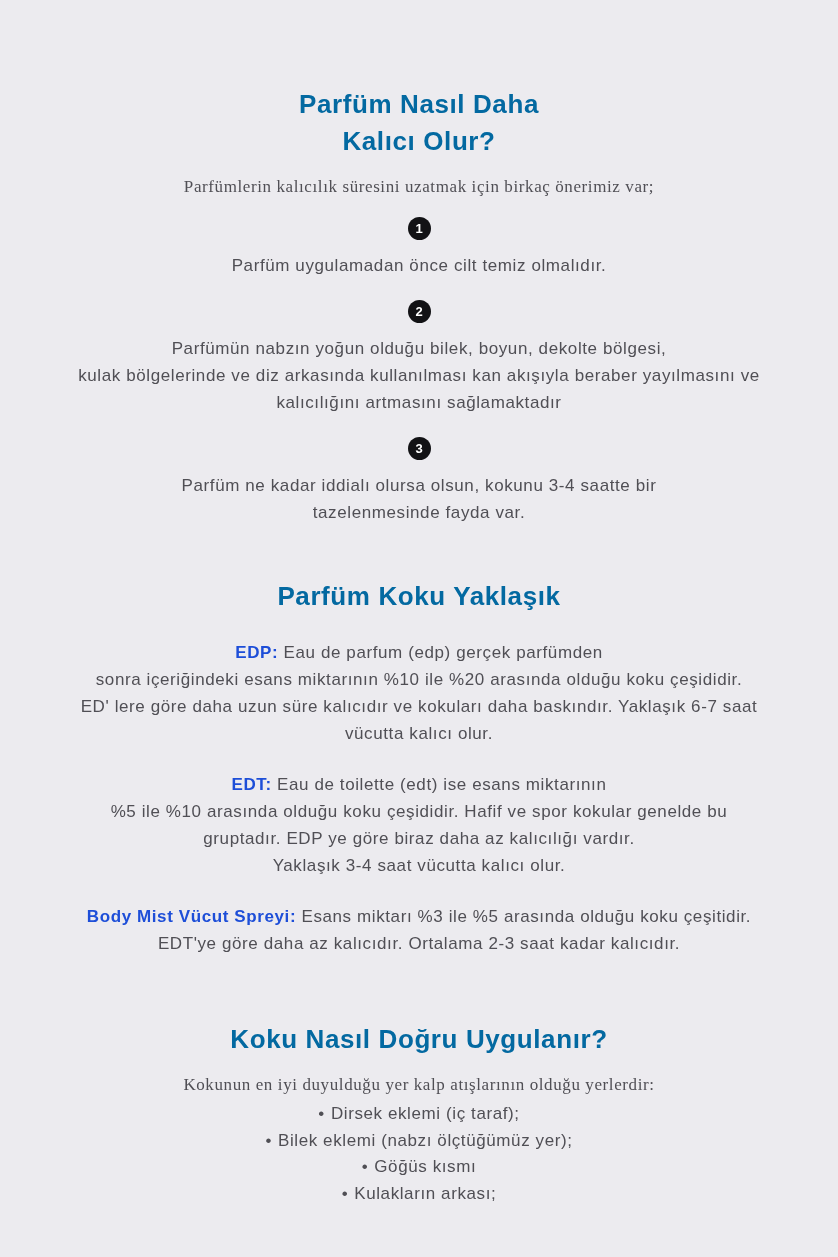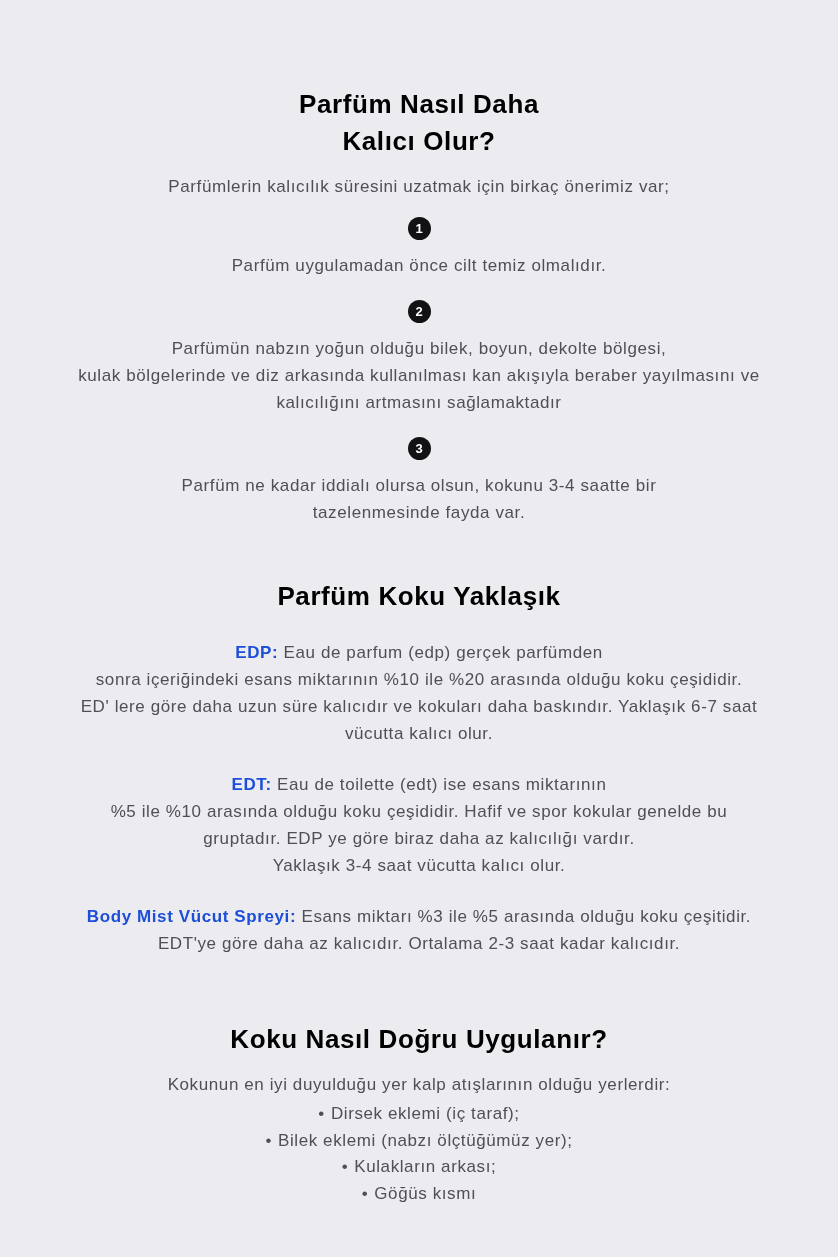--- a/index.html
+++ b/index.html
@@ -19,32 +19,33 @@
     text-align: center;
     font-family: "Liberation Sans", sans-serif;
     color: #504f55;
   }
   .heading {
     margin: 0;
     font-size: 26px;
     line-height: 37px;
     font-weight: 700;
     letter-spacing: 0.6px;
-    color: #000000;
+    color: #0369a1;
     white-space: pre-line;
   }
   .body-text {
     font-size: 17px;
     line-height: 27px;
     letter-spacing: 0.6px;
     white-space: pre-line;
   }
   .intro {
     margin: 13px auto 0;
     max-width: 790px;
+    font-family: Liberation Serif, serif;
   }
   .tip { margin-top: 17px; }
   .tip + .tip { margin-top: 21px; }
   .badge {
     width: 23px;
     height: 23px;
     margin: 0 auto;
     border-radius: 50%;
     background: #121215;
     color: #ffffff;
@@ -122,17 +123,17 @@
 
   <p class="body-text para"><span class="lbl">Body Mist Vücut Spreyi:</span><span> Esans miktarı %3 ile %5 arasında olduğu koku çeşitidir.
 EDT'ye göre daha az kalıcıdır. Ortalama 2-3 saat kadar kalıcıdır.</span></p>
 
   <h2 class="heading section-gap-2">Koku Nasıl Doğru Uygulanır?</h2>
   <p class="body-text intro">Kokunun en iyi duyulduğu yer kalp atışlarının olduğu yerlerdir:</p>
 
   <ul class="bullets">
     <li><span class="dot">•</span><span>Dirsek eklemi (iç taraf);</span></li>
     <li><span class="dot">•</span><span>Bilek eklemi (nabzı ölçtüğümüz yer);</span></li>
+    <li><span class="dot">•</span><span>Göğüs kısmı</span></li>
     <li><span class="dot">•</span><span>Kulakların arkası;</span></li>
-    <li><span class="dot">•</span><span>Göğüs kısmı</span></li>
   </ul>
 
 </div>
 
 </body></html>

